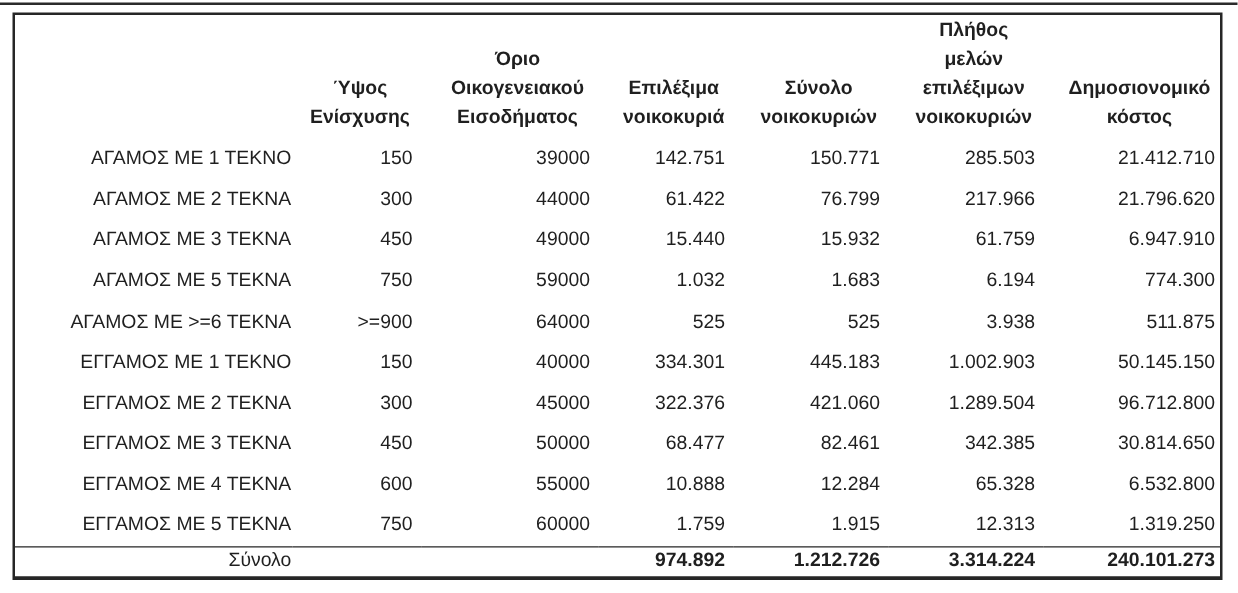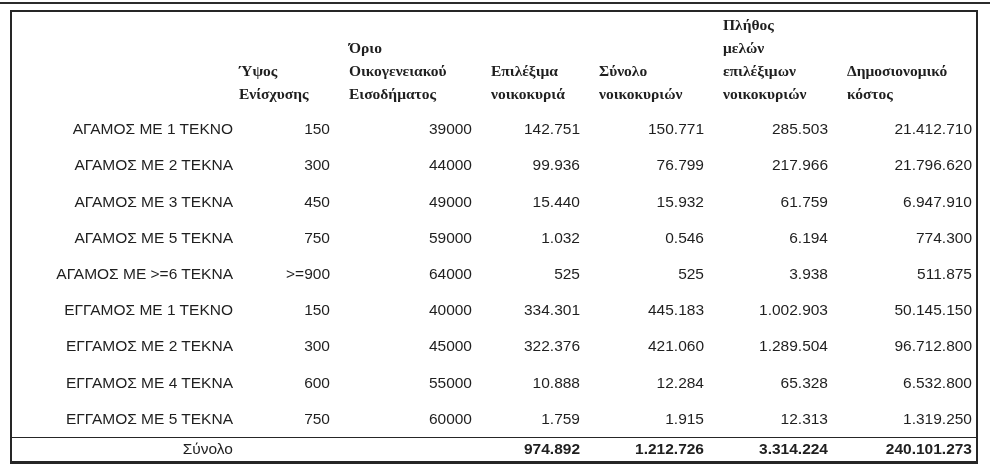--- a/index.html
+++ b/index.html
@@ -37,26 +37,25 @@
   table.data-table {
     width: 100%;
     height: 100%;
     border-collapse: collapse;
     table-layout: fixed;
   }
   th {
     font-weight: 700;
     font-size: 15.5px;
     line-height: 23px;
-    text-align: left;
+    text-align: center;
     vertical-align: bottom;
     padding: 0 0 6px 12px;
     white-space: pre-line;
     overflow: hidden;
-    font-family: Liberation Serif, serif;
   }
   th.col-aid { padding-left: 5px; }
   td {
     font-size: 15.5px;
     vertical-align: middle;
     overflow: hidden;
     white-space: nowrap;
   }
   td.label {
     text-align: right;
@@ -119,40 +118,40 @@
           <td class="num">39000</td>
           <td class="num">142.751</td>
           <td class="num">150.771</td>
           <td class="num">285.503</td>
           <td class="num last">21.412.710</td>
         </tr>
         <tr>
           <td class="label">ΑΓΑΜΟΣ ΜΕ 2 ΤΕΚΝΑ</td>
           <td class="num">300</td>
           <td class="num">44000</td>
-          <td class="num">99.936</td>
+          <td class="num">61.422</td>
           <td class="num">76.799</td>
           <td class="num">217.966</td>
           <td class="num last">21.796.620</td>
         </tr>
         <tr>
           <td class="label">ΑΓΑΜΟΣ ΜΕ 3 ΤΕΚΝΑ</td>
           <td class="num">450</td>
           <td class="num">49000</td>
           <td class="num">15.440</td>
           <td class="num">15.932</td>
           <td class="num">61.759</td>
           <td class="num last">6.947.910</td>
         </tr>
         <tr>
           <td class="label">ΑΓΑΜΟΣ ΜΕ 5 ΤΕΚΝΑ</td>
           <td class="num">750</td>
           <td class="num">59000</td>
           <td class="num">1.032</td>
-          <td class="num">0.546</td>
+          <td class="num">1.683</td>
           <td class="num">6.194</td>
           <td class="num last">774.300</td>
         </tr>
         <tr>
           <td class="label">ΑΓΑΜΟΣ ΜΕ &gt;=6 ΤΕΚΝΑ</td>
           <td class="num">&gt;=900</td>
           <td class="num">64000</td>
           <td class="num">525</td>
           <td class="num">525</td>
           <td class="num">3.938</td>
@@ -168,20 +167,29 @@
           <td class="num last">50.145.150</td>
         </tr>
         <tr>
           <td class="label">ΕΓΓΑΜΟΣ ΜΕ 2 ΤΕΚΝΑ</td>
           <td class="num">300</td>
           <td class="num">45000</td>
           <td class="num">322.376</td>
           <td class="num">421.060</td>
           <td class="num">1.289.504</td>
           <td class="num last">96.712.800</td>
+        </tr>
+        <tr>
+          <td class="label">ΕΓΓΑΜΟΣ ΜΕ 3 ΤΕΚΝΑ</td>
+          <td class="num">450</td>
+          <td class="num">50000</td>
+          <td class="num">68.477</td>
+          <td class="num">82.461</td>
+          <td class="num">342.385</td>
+          <td class="num last">30.814.650</td>
         </tr>
         <tr>
           <td class="label">ΕΓΓΑΜΟΣ ΜΕ 4 ΤΕΚΝΑ</td>
           <td class="num">600</td>
           <td class="num">55000</td>
           <td class="num">10.888</td>
           <td class="num">12.284</td>
           <td class="num">65.328</td>
           <td class="num last">6.532.800</td>
         </tr>

